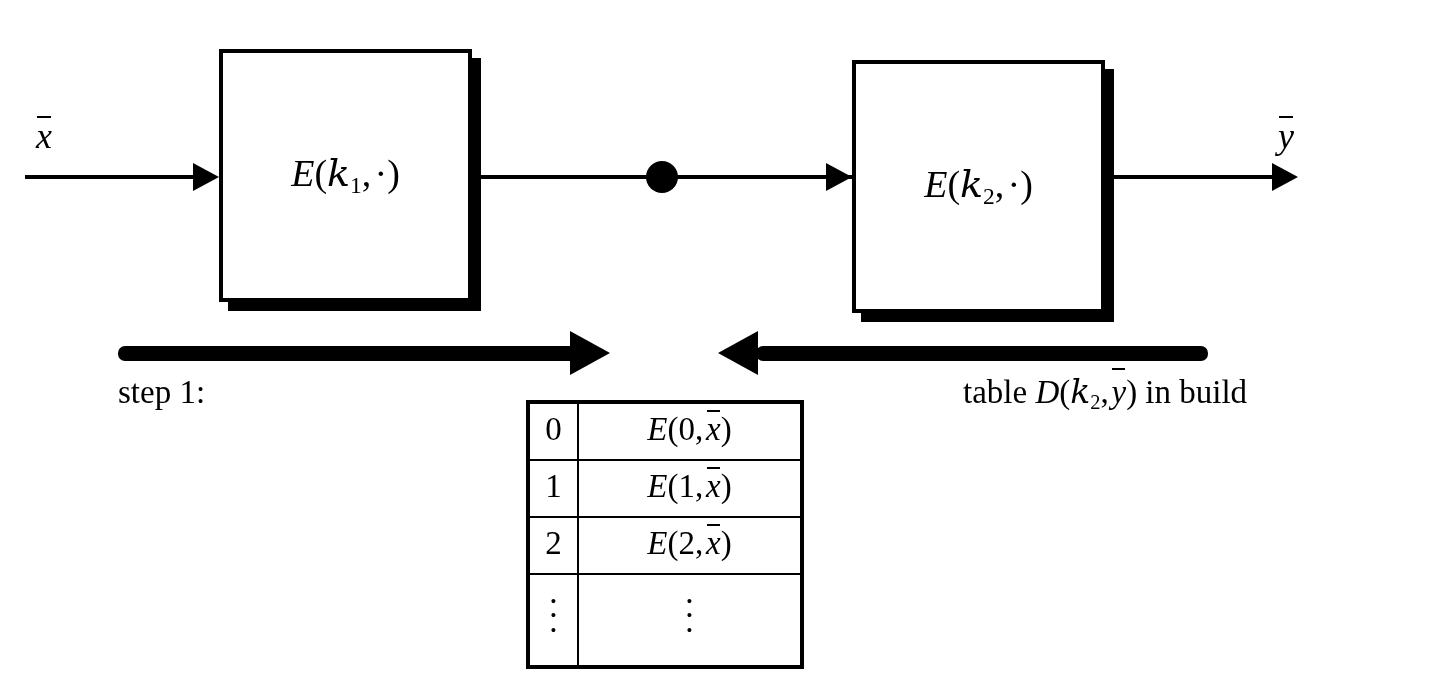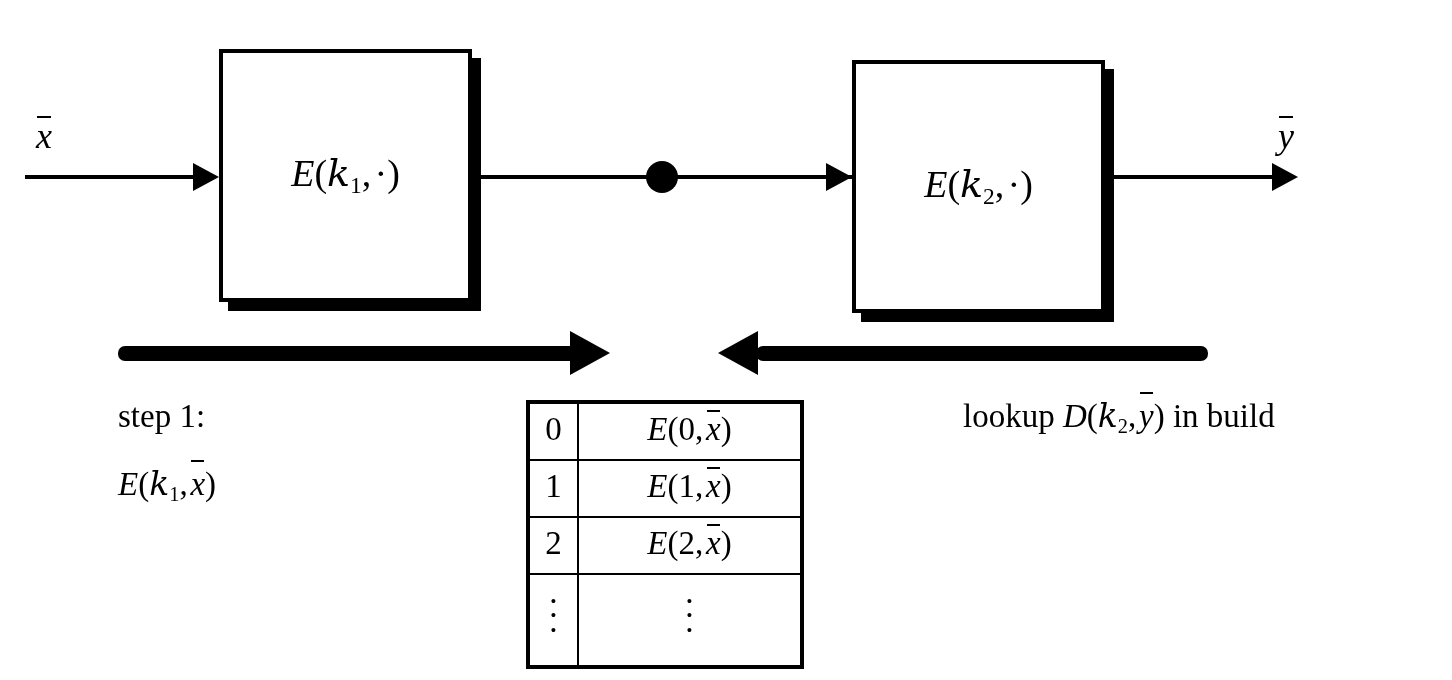--- a/index.html
+++ b/index.html
@@ -129,21 +129,21 @@
   }
 
   
   .caption {
     position: absolute;
     font-size: 33px;
     line-height: 44px;
     white-space: nowrap;
     z-index: 6;
   }
-  .caption .cline { display: block; margin-top: 24px; }
+  .caption .cline { display: block; }
 
   
   .lookup-table {
     position: absolute;
     border-collapse: collapse;
     border: 4px solid #000000;
     background: #ffffff;
     z-index: 6;
   }
   .lookup-table td {
@@ -199,25 +199,24 @@
   </div>
 
   <div class="thick-shaft" style="left:118px; top:346px; width:460px;"></div>
   <div class="thick-head-r" style="left:570px; top:331px;"></div>
 
   <div class="thick-head-l" style="left:718px; top:331px;"></div>
   <div class="thick-shaft" style="left:756px; top:346px; width:452px;"></div>
 
   <div class="caption" style="left:118px; top:370px;">
     <span class="cline">step 1:</span>
-    <span class="cline"><span class="mi">E</span><span class="mup">(</span><span class="kap">k</span><sub>1</sub><span class="mup">, </span><span class="ovl mi">x</span><span class="mup">)</span></span>
   </div>
 
   <div class="caption" style="left:963px; top:370px;">
-    <span class="cline"><span class="mup">lookup </span><span class="mi">D</span><span class="mup">(</span><span class="kap">k</span><sub>2</sub><span class="mup">, </span><span class="ovl mi">y</span><span class="mup">) in build</span></span>
+    <span class="cline"><span class="mup">table </span><span class="mi">D</span><span class="mup">(</span><span class="kap">k</span><sub>2</sub><span class="mup">, </span><span class="ovl mi">y</span><span class="mup">) in build</span></span>
   </div>
 
   <table class="lookup-table" style="left:526px; top:400px;">
     <tbody>
       <tr>
         <td class="c-key">0</td>
         <td class="c-val"><span class="mi">E</span><span class="mup">(0, </span><span class="ovl mi">x</span><span class="mup">)</span></td>
       </tr>
       <tr>
         <td class="c-key">1</td>

